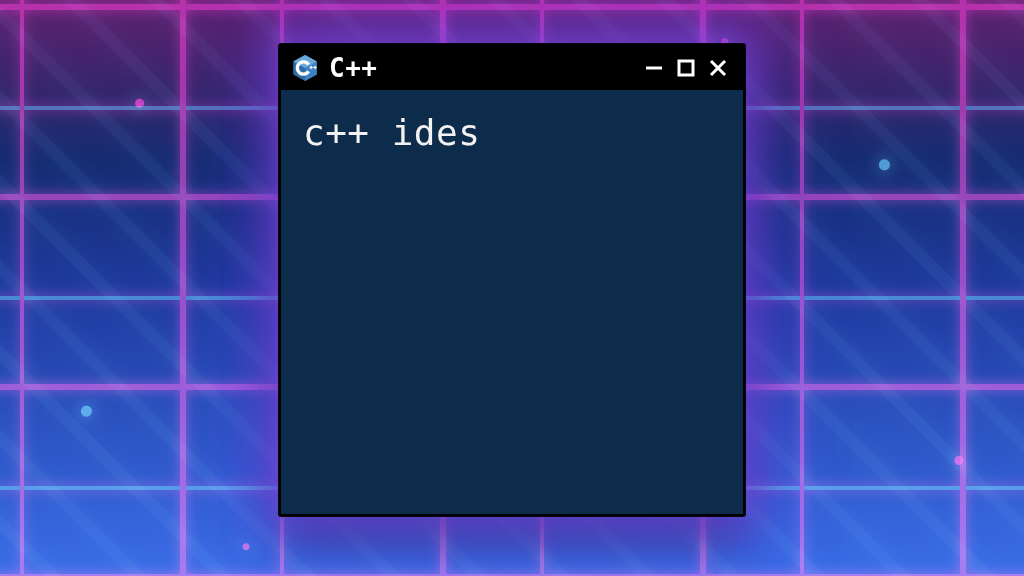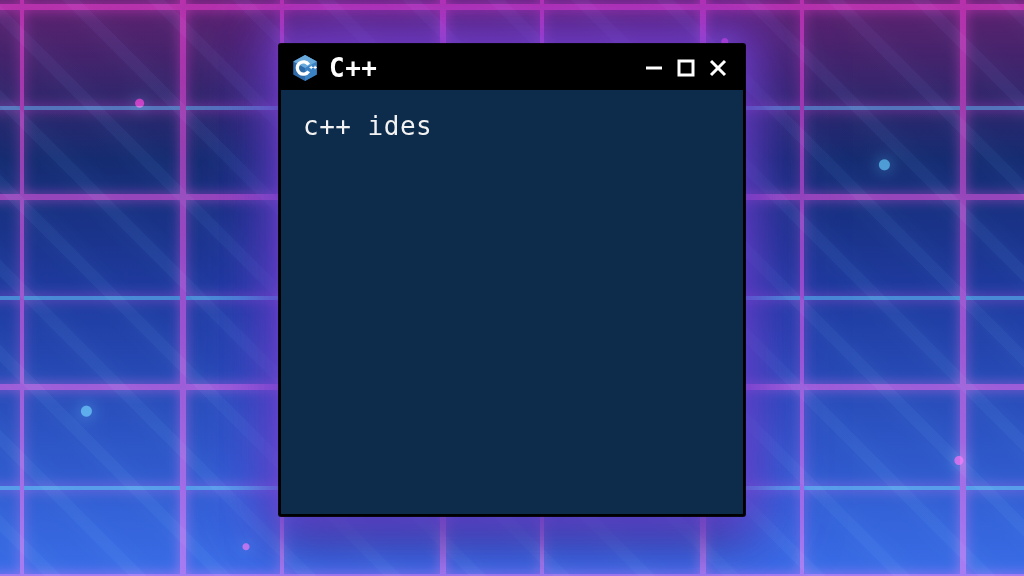--- a/index.html
+++ b/index.html
@@ -110,21 +110,21 @@
       color: #fff;
       cursor: pointer;
     }
     .win-btn svg { display:block; }
     
     .content {
       flex: 1;
       padding: 20px 22px;
       color: #f2f2f2;
       font-family: "DejaVu Sans Mono", "Consolas", monospace;
-      font-size: 26px;
+      font-size: 36px;
       line-height: 1.25;
       letter-spacing: 0.5px;
     }
   </style>
 </head>
 <body>
 
 <div class="bg-layer"></div>
 <div class="bg-top-glow"></div>
 

